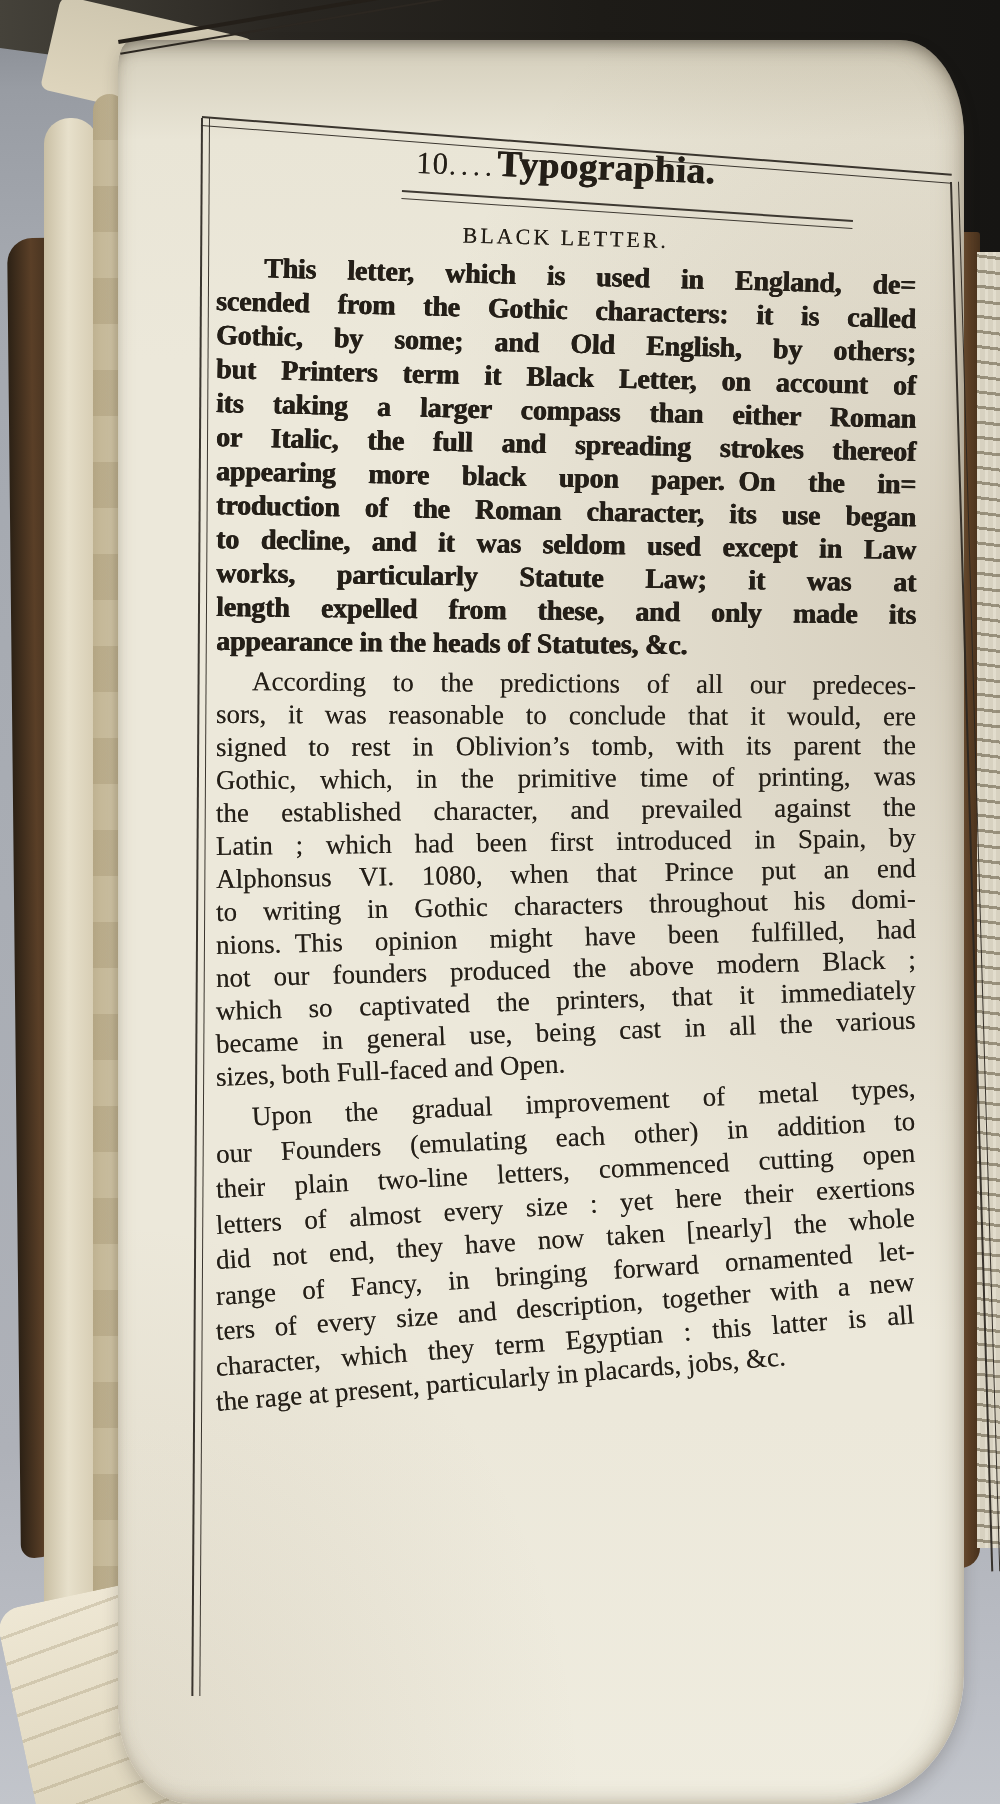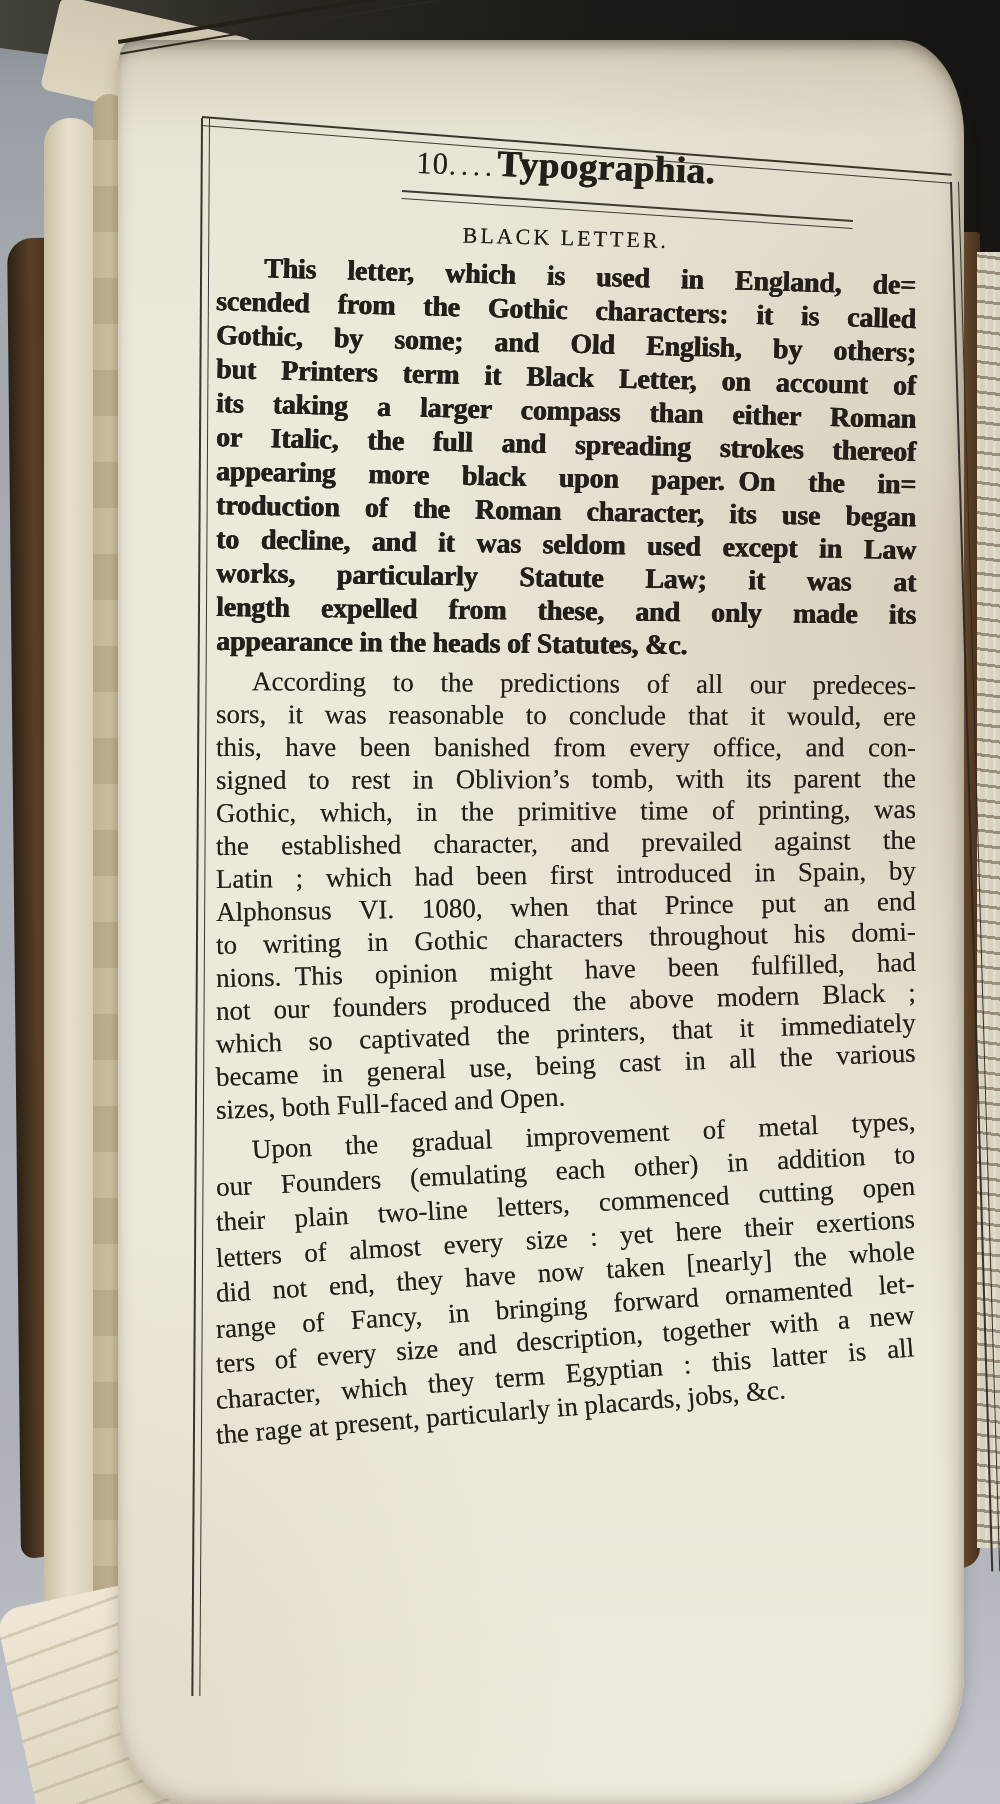--- a/index.html
+++ b/index.html
@@ -149,21 +149,20 @@
             <div class="tline bl" style="transform: rotate(1.12deg);">appearing more black upon paper. On the in=</div>
             <div class="tline bl" style="transform: rotate(1.01deg);">troduction of the Roman character, its use began</div>
             <div class="tline bl" style="transform: rotate(0.9deg);">to decline, and it was seldom used except in Law</div>
             <div class="tline bl" style="transform: rotate(0.77deg);">works, particularly Statute Law; it was at</div>
             <div class="tline bl" style="transform: rotate(0.64deg);">length expelled from these, and only made its</div>
             <div class="tline bl pend" style="transform: rotate(0.5deg);">appearance in the heads of Statutes, &amp;c.</div>
           </div>
         <div class="para para-1">
             <div class="tline rm indent" style="transform: rotate(0.35deg);">According to the predictions of all our predeces-</div>
             <div class="tline rm" style="transform: rotate(0.19deg);">sors, it was reasonable to conclude that it would, ere</div>
-            <div class="tline rm" style="transform: rotate(0.03deg);">this, have been banished from every office, and con-</div>
             <div class="tline rm" style="transform: rotate(-0.15deg);">signed to rest in Oblivion’s tomb, with its parent the</div>
             <div class="tline rm" style="transform: rotate(-0.33deg);">Gothic, which, in the primitive time of printing, was</div>
             <div class="tline rm" style="transform: rotate(-0.51deg);">the established character, and prevailed against the</div>
             <div class="tline rm" style="transform: rotate(-0.7deg);">Latin ; which had been first introduced in Spain, by</div>
             <div class="tline rm" style="transform: rotate(-0.9deg);">Alphonsus VI. 1080, when that Prince put an end</div>
             <div class="tline rm" style="transform: rotate(-1.11deg);">to writing in Gothic characters throughout his domi-</div>
             <div class="tline rm" style="transform: rotate(-1.32deg);">nions. This opinion might have been fulfilled, had</div>
             <div class="tline rm" style="transform: rotate(-1.54deg);">not our founders produced the above modern Black ;</div>
             <div class="tline rm" style="transform: rotate(-1.76deg);">which so captivated the printers, that it immediately</div>
             <div class="tline rm" style="transform: rotate(-1.99deg);">became in general use, being cast in all the various</div>

